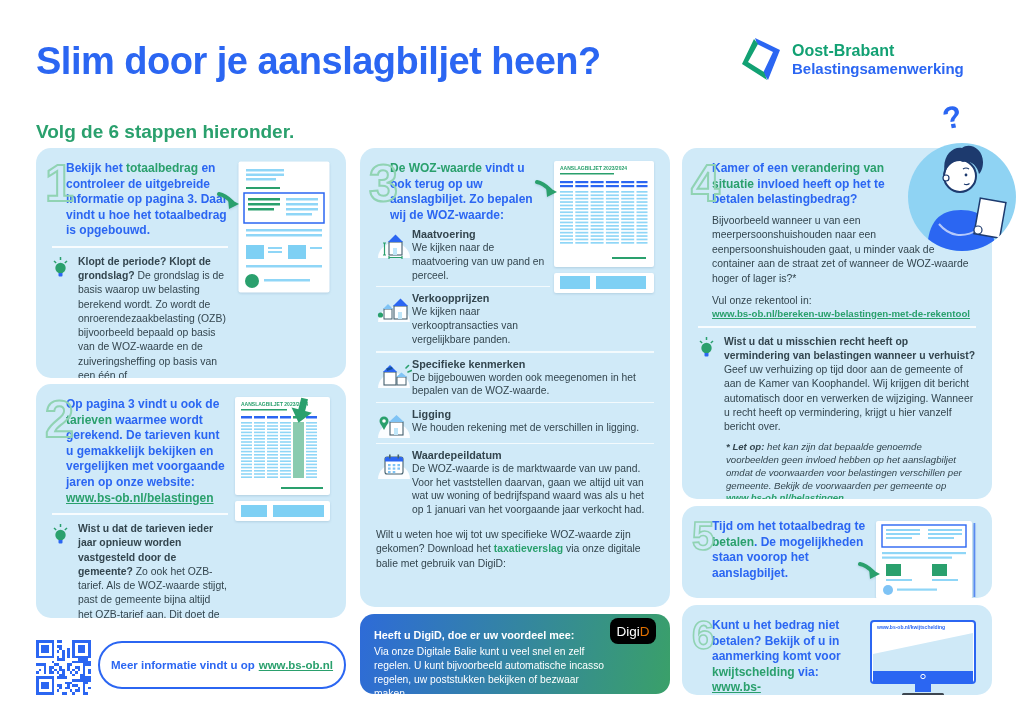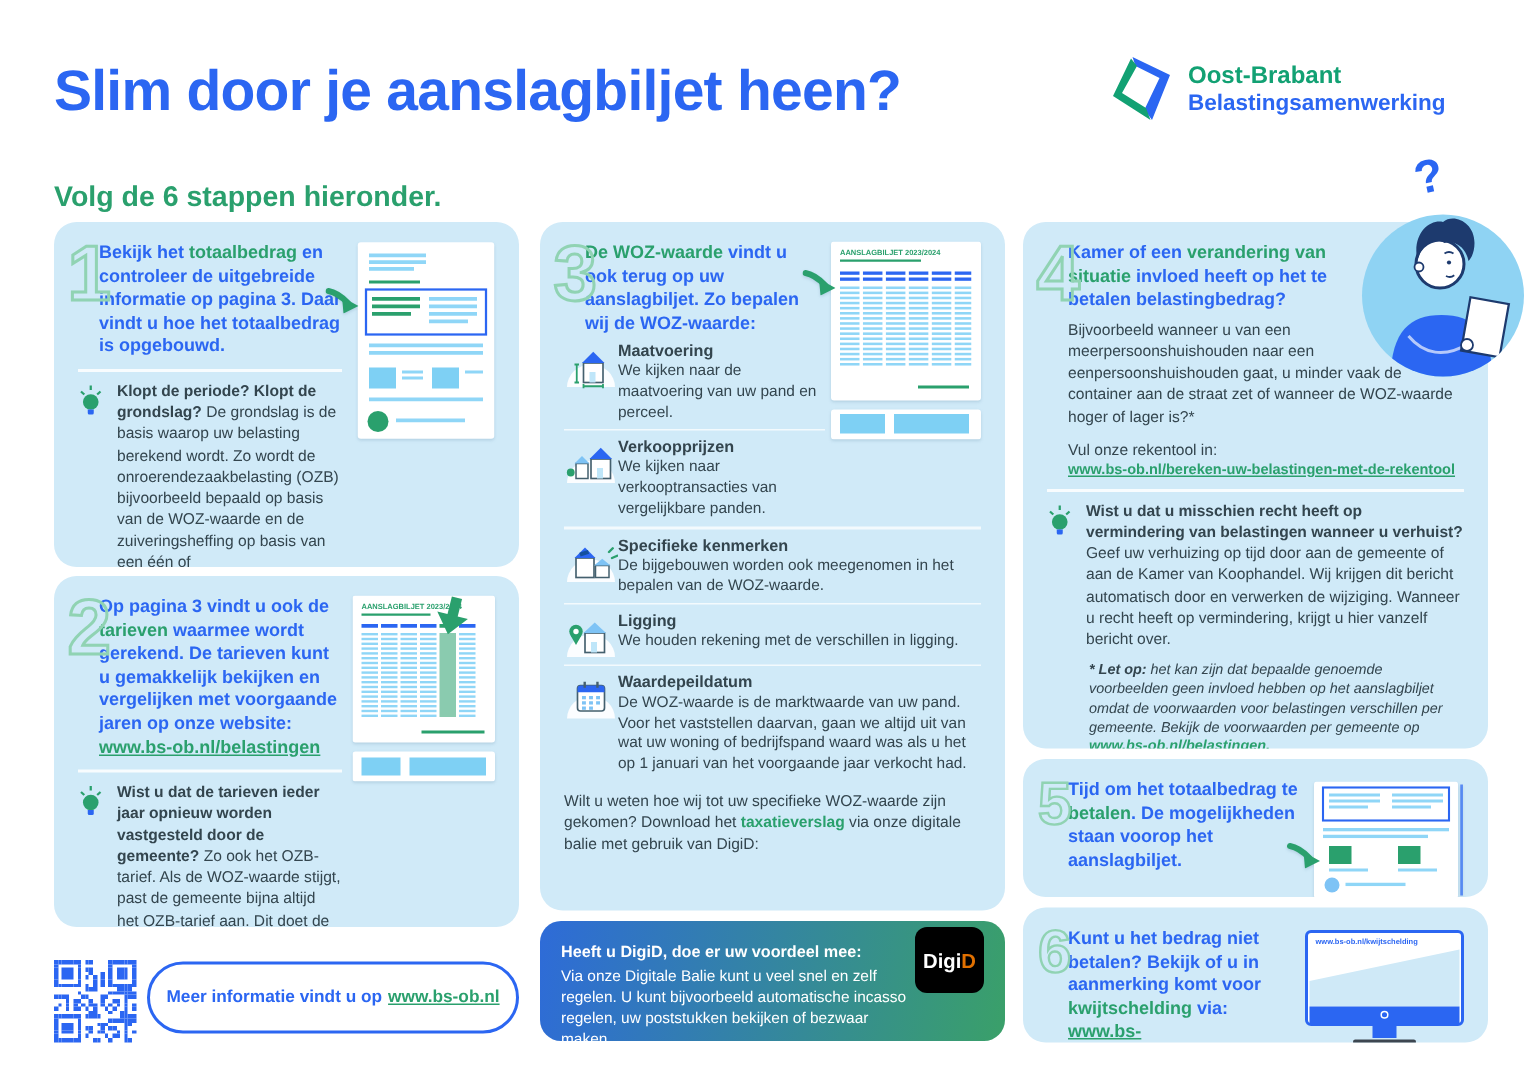--- a/index.html
+++ b/index.html
@@ -44,22 +44,22 @@
   .footer3{font-size:10.4px;line-height:1.4;margin:7px 0 0 0;}
   
   #card4 .h{margin-right:80px;}
   .rek-label{font-size:10.4px;margin:8px 0 2px 14px;}
   .rek-link{display:block;font-size:9.7px;margin-left:14px;}
   
   #digid{position:absolute;left:360px;top:614px;width:310px;height:80px;border-radius:14px;
          background:linear-gradient(100deg,#2e6bd8 0%,#3aa069 100%);color:#fff;padding:11px 14px;box-sizing:border-box;}
   #digid b{font-size:10.8px;}
   #digid p{margin:2px 0 0;font-size:10.3px;line-height:1.35;width:232px;}
-  .digid-logo{position:absolute;right:14px;top:4px;width:46px;height:44px;background:#000;border-radius:8px;
-              display:flex;align-items:center;justify-content:center;font-size:13.5px;font-weight:700;color:#fff;}
+  .digid-logo{position:absolute;right:14px;top:4px;width:46px;height:26px;background:#000;border-radius:8px;
+              display:flex;align-items:center;justify-content:center;font-size:13.5px;font-weight:400;color:#fff;}
   .digid-logo .d{color:#e17000;}
   
   #qr{position:absolute;left:36px;top:640px;width:55px;height:55px;}
   #qr i{position:absolute;width:2.7px;height:2.7px;background:#2b66f2;}
   #info-pill{position:absolute;left:98px;top:641px;width:248px;height:48px;border:2px solid #2b66f2;border-radius:26px;
              display:flex;align-items:center;justify-content:center;font-size:11.5px;font-weight:700;color:#2b66f2;
              background:#fff;box-sizing:border-box;text-align:center;gap:4px;}
   
   #person{position:absolute;left:905px;top:112px;width:112px;height:142px;z-index:5;}
   .qmark{position:absolute;left:38px;top:-12px;font-size:31px;font-weight:700;color:#2b66f2;transform:rotate(-12deg);}

